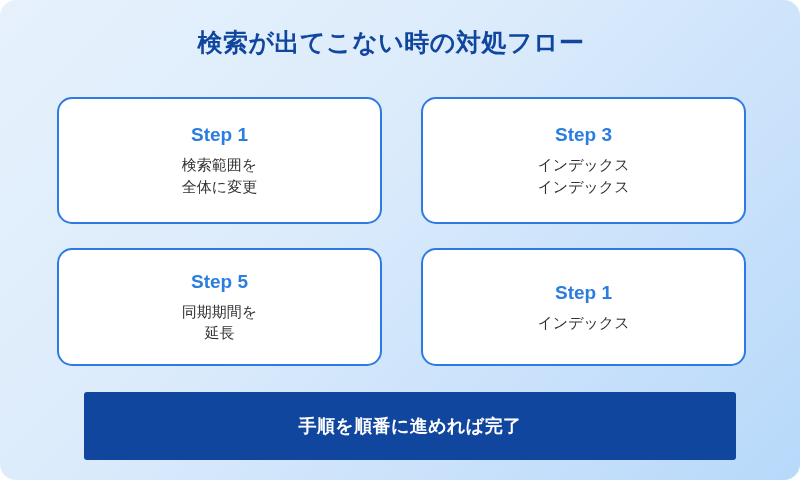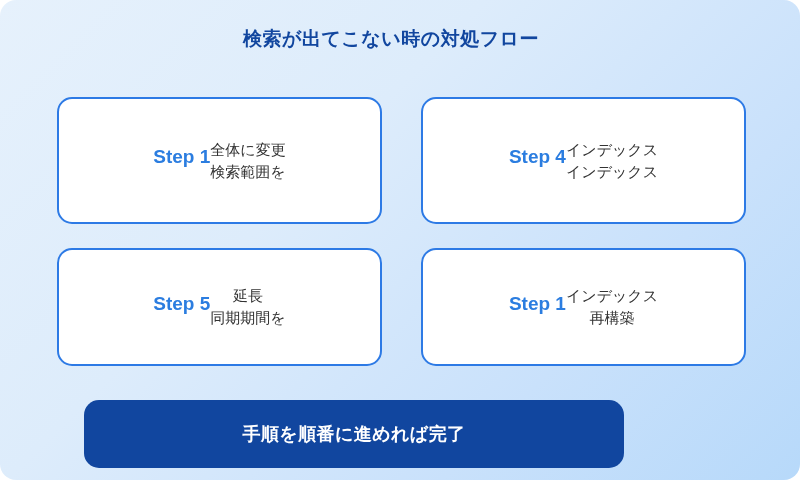--- a/index.html
+++ b/index.html
@@ -22,21 +22,21 @@
     background: linear-gradient(135deg, #e6f1fc 0%, #ddecfb 38%, #c9e1fb 72%, #b7d9fa 100%);
     overflow: hidden;
   }
 
   .page-title {
     position: absolute;
     left: 0;
     top: 26px;
     width: 782px;
     text-align: center;
-    font-size: 19px;
+    font-size: 25px;
     font-weight: bold;
     color: #11469f;
     letter-spacing: 0.5px;
     white-space: nowrap;
   }
 
   .grid {
     position: absolute;
     left: 57px;
     top: 97px;
@@ -47,21 +47,21 @@
     column-gap: 39px;
     row-gap: 24px;
   }
 
   .card {
     box-sizing: border-box;
     background: #ffffff;
     border: 2px solid #2d7ae5;
     border-radius: 15px;
     display: flex;
-    flex-direction: row;
+    flex-direction: column;
     align-items: center;
     justify-content: center;
     padding: 6px 10px;
   }
 
   .card-step {
     font-size: 19px;
     font-weight: bold;
     color: #2b7de0;
     line-height: 1.25;
@@ -75,26 +75,26 @@
     text-align: center;
   }
 
   .card-desc .line {
     display: block;
   }
 
   .banner {
     position: absolute;
     left: 84px;
-    top: 400px;
-    width: 540px;
+    top: 392px;
+    width: 652px;
     height: 68px;
     box-sizing: border-box;
     background: #11469f;
-    border-radius: 15px;
+    border-radius: 3px;
     display: flex;
     align-items: center;
     justify-content: center;
   }
 
   .banner-text {
     font-size: 18px;
     font-weight: bold;
     color: #ffffff;
     letter-spacing: 0.4px;
@@ -106,46 +106,45 @@
 
 <div class="canvas">
 
   <div class="page-title">検索が出てこない時の対処フロー</div>
 
   <div class="grid">
 
     <div class="card">
       <div class="card-step">Step 1</div>
       <div class="card-desc">
+        <span class="line">検索範囲を</span>
         <span class="line">全体に変更</span>
-        <span class="line">検索範囲を</span>
       </div>
     </div>
 
     <div class="card">
-      <div class="card-step">Step 4</div>
+      <div class="card-step">Step 3</div>
       <div class="card-desc">
         <span class="line">インデックス</span>
         <span class="line">インデックス</span>
       </div>
     </div>
 
     <div class="card">
       <div class="card-step">Step 5</div>
       <div class="card-desc">
+        <span class="line">同期期間を</span>
         <span class="line">延長</span>
-        <span class="line">同期期間を</span>
       </div>
     </div>
 
     <div class="card">
       <div class="card-step">Step 1</div>
       <div class="card-desc">
         <span class="line">インデックス</span>
-        <span class="line">再構築</span>
       </div>
     </div>
 
   </div>
 
   <div class="banner">
     <span class="banner-text">手順を順番に進めれば完了</span>
   </div>
 
 </div>

